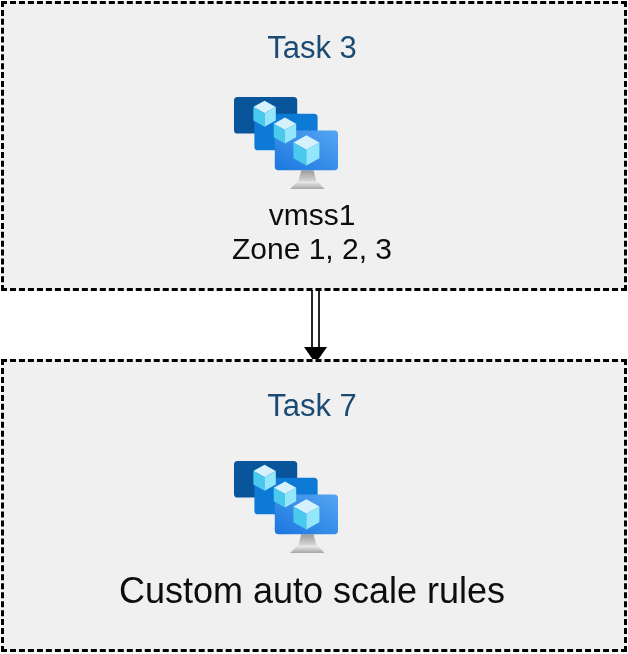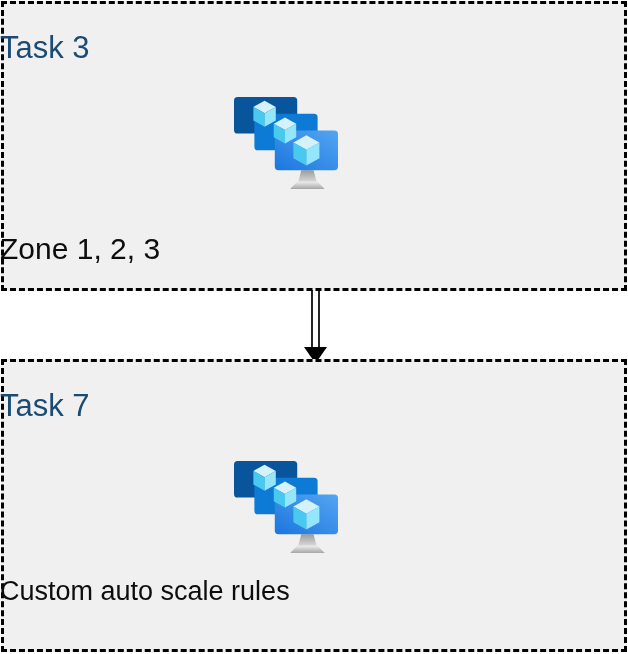--- a/index.html
+++ b/index.html
@@ -14,39 +14,39 @@
     position:absolute;
     left:1px;width:626px;
     box-sizing:border-box;
     border:3px dashed var(--box-border,#000);
     background:var(--box-bg,#f0f0f0);
   }
   #box-task3{top:1px;height:290px;}
   #box-task4{top:359px;height:293px;}
   .centered{
     position:absolute;
-    left:0;width:600px;
-    text-align:left;
+    left:12px;width:600px;
+    text-align:center;
     white-space:nowrap;
   }
   .task-title{
     color:var(--title-blue,#1b4a73);
     font-size:31px;line-height:37px;
   }
   #title-task3{top:29px;}
   #title-task4{top:387px;}
   .node-label{
     color:var(--label-color,#0d0d0d);
     font-size:30px;line-height:36px;
   }
   #label-vmss{top:197px;}
   #label-zone{top:231px;}
   .caption{
     color:var(--label-color,#0d0d0d);
-    font-size:27px;line-height:46px;
+    font-size:36px;line-height:46px;
   }
   #caption-task4{top:568px;}
   .vmss-svg{position:absolute;}
   #icon-task3{left:234px;top:97px;}
   #icon-task4{left:234px;top:461px;}
   #arrow-svg{position:absolute;left:302px;top:290px;}
   .defs-holder{position:absolute;width:0;height:0;overflow:hidden;}
 </style>
 </head>
 <body>
@@ -83,20 +83,21 @@
   </defs>
 </svg>
 
 <div id="canvas">
 
   <div class="task-box" id="box-task3"></div>
   <div class="centered task-title" id="title-task3">Task 3</div>
   <svg class="vmss-svg" id="icon-task3" width="104" height="92" viewBox="0 0 102 88" preserveAspectRatio="none">
     <use href="#vmss-icon"></use>
   </svg>
+  <div class="centered node-label" id="label-vmss">vmss1</div>
   <div class="centered node-label" id="label-zone">Zone 1, 2, 3</div>
 
   <svg id="arrow-svg" width="27" height="74" viewBox="0 0 27 74">
     <line x1="10" y1="0" x2="10" y2="59" style="stroke:var(--arrow-color,#000);stroke-width:1.7"></line>
     <line x1="17" y1="0" x2="17" y2="59" style="stroke:var(--arrow-color,#000);stroke-width:1.7"></line>
     <polygon points="2,57 25,57 13.5,73.5" style="fill:var(--arrow-color,#000)"></polygon>
   </svg>
 
   <div class="task-box" id="box-task4"></div>
   <div class="centered task-title" id="title-task4">Task 7</div>

